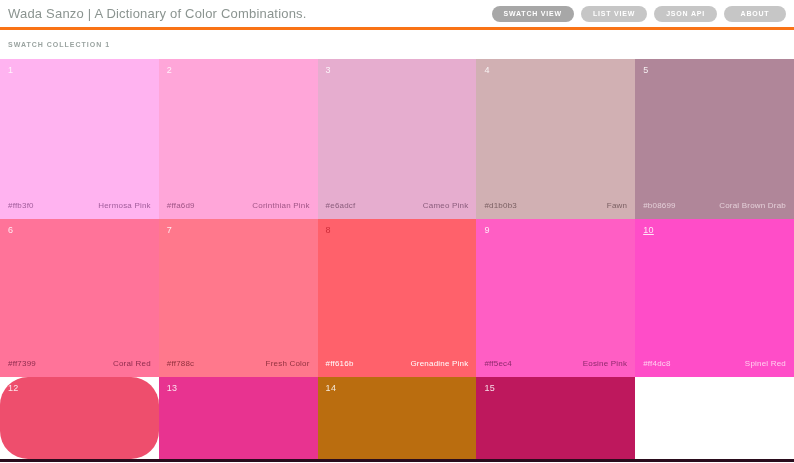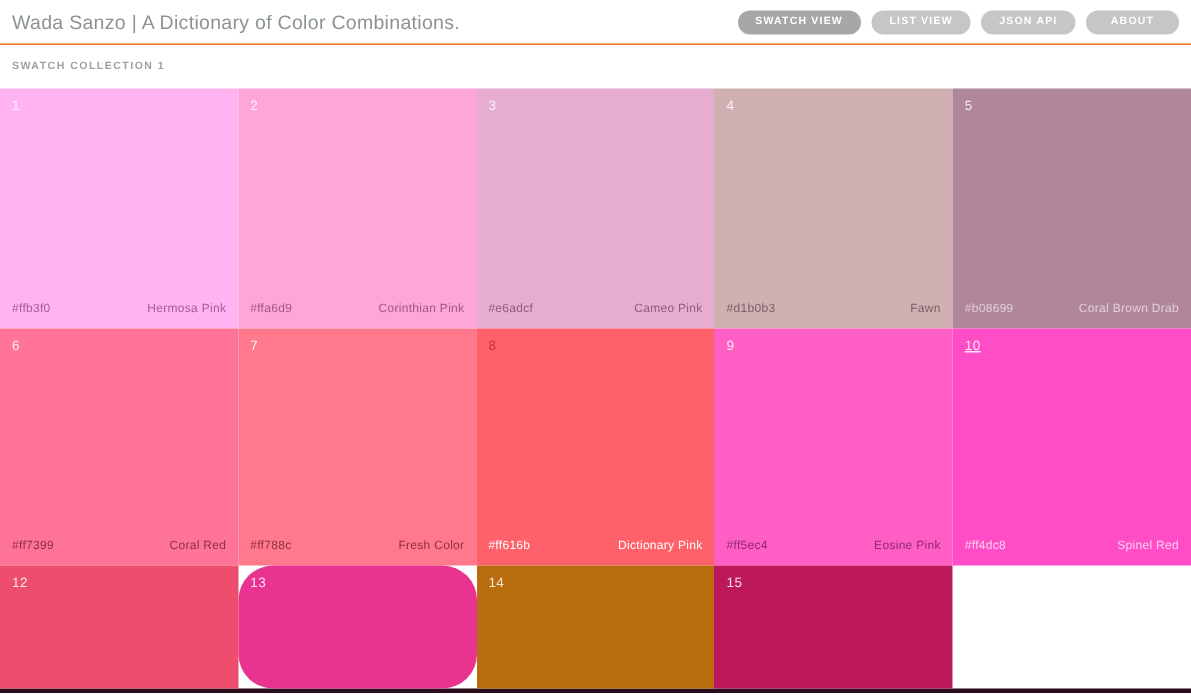--- a/index.html
+++ b/index.html
@@ -7,21 +7,21 @@
   body { font-family: "Liberation Sans", "DejaVu Sans", sans-serif; }
 
   
   .header {
     height: 30px;
     display: flex;
     align-items: center;
     justify-content: space-between;
     padding: 0 8px 0 8px;
     background: #ffffff;
-    border-bottom: 1px solid #f97316;
+    border-bottom: 3px solid #f97316;
   }
   .title {
     font-size: 13px;
     color: #8b9490;
     letter-spacing: 0.2px;
     white-space: nowrap;
   }
   .nav { display: flex; gap: 7px; }
   .nav-btn {
     border: none;
@@ -158,41 +158,41 @@
     <span class="num" style="color: rgba(255, 255, 255, 0.85);">7</span>
     <div class="meta">
       <span>#ff788c</span>
       <span>Fresh Color</span>
     </div>
   </div>
   <div class="swatch" style="background: rgb(255, 97, 107); color: rgb(255, 255, 255);">
     <span class="num" style="color: rgb(207, 45, 58);">8</span>
     <div class="meta">
       <span>#ff616b</span>
-      <span>Dictionary Pink</span>
+      <span>Grenadine Pink</span>
     </div>
   </div>
   <div class="swatch" style="background: rgb(255, 94, 196); color: rgb(142, 42, 109);">
     <span class="num" style="color: rgba(255, 255, 255, 0.85);">9</span>
     <div class="meta">
       <span>#ff5ec4</span>
       <span>Eosine Pink</span>
     </div>
   </div>
   <div class="swatch" style="background: rgb(255, 77, 200); color: rgb(255, 209, 239);">
     <span class="num" style="color: rgba(255, 255, 255, 0.85); text-decoration: underline;">10</span>
     <div class="meta">
       <span>#ff4dc8</span>
       <span>Spinel Red</span>
     </div>
   </div>
-  <div class="swatch" style="background: rgb(238, 78, 109); color: rgb(255, 255, 255);">
+  <div class="swatch" style="background: rgb(238, 78, 109); color: rgb(255, 255, 255); border-radius: 28px;">
     <span class="num" style="color: rgba(255, 255, 255, 0.85);">12</span>
   </div>
-  <div class="swatch" style="background: rgb(232, 51, 144); color: rgb(255, 255, 255); border-radius: 23px;">
+  <div class="swatch" style="background: rgb(232, 51, 144); color: rgb(255, 255, 255);">
     <span class="num" style="color: rgba(255, 255, 255, 0.85);">13</span>
   </div>
   <div class="swatch" style="background: rgb(186, 109, 15); color: rgb(255, 255, 255);">
     <span class="num" style="color: rgba(255, 255, 255, 0.85);">14</span>
   </div>
   <div class="swatch" style="background: #be185d; color: rgb(255, 255, 255); padding-left: 32px;">
     <span class="num" style="color: rgba(255, 255, 255, 0.85);">15</span>
   </div>
 </div>
 

